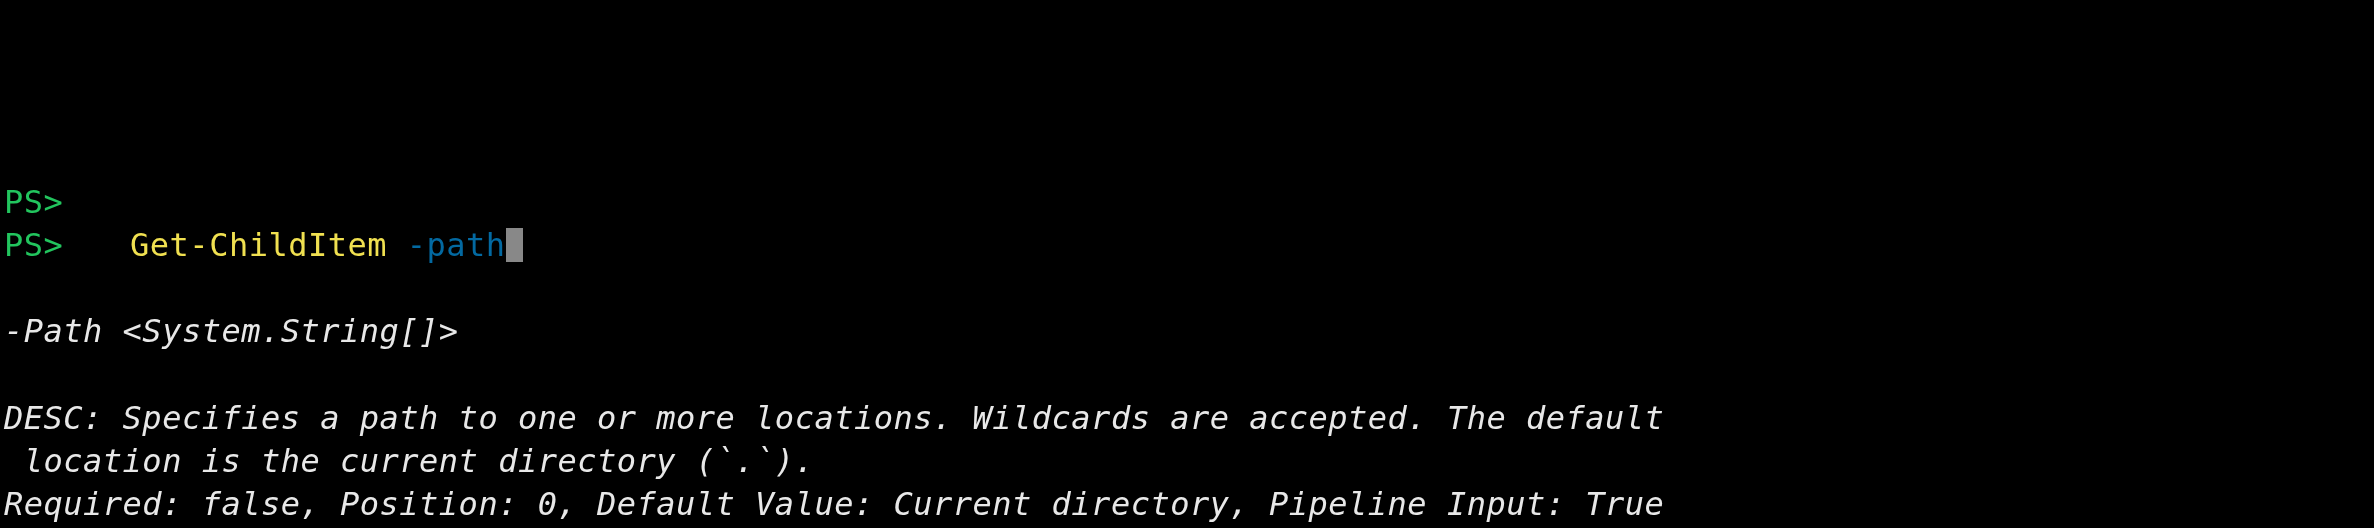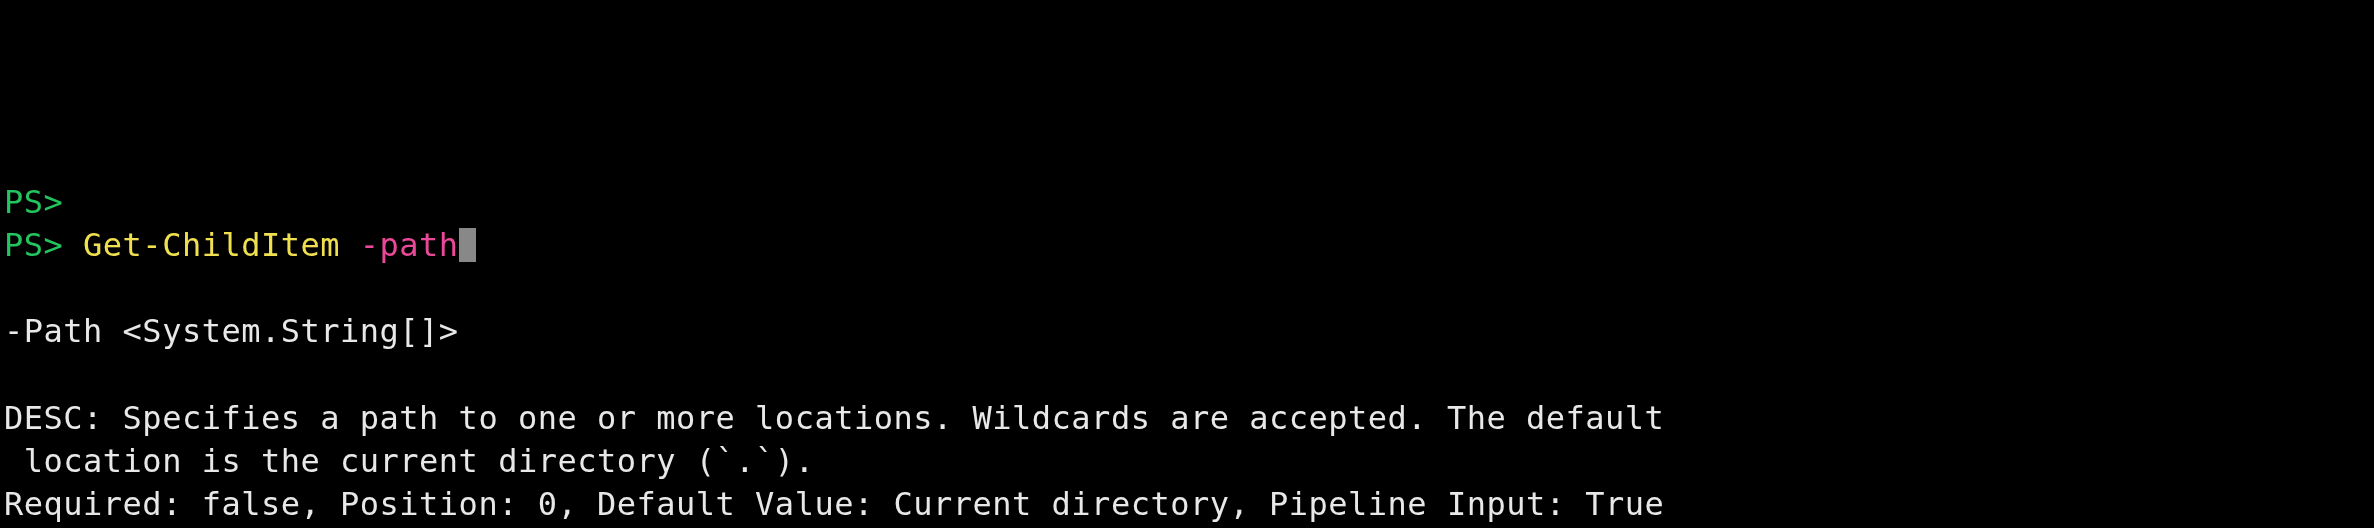--- a/index.html
+++ b/index.html
@@ -21,34 +21,36 @@
       letter-spacing: 0.5px;
     }
     .terminal {
       width: 100%;
     }
     .prompt {
       color: #22c55e;
     }
     .cmdlet {
       color: #f0e050;
+      margin-left: 47px;
     }
     .param {
-      color: #ec4899;
+      color: #0369a1;
     }
     .cursor {
       display: inline-block;
       width: 17px;
       height: 34px;
       background-color: #888888;
       vertical-align: text-bottom;
       margin-bottom: 2px;
     }
     .help-line {
       color: #e8e8e8;
+      font-style: italic;
     }
     .wrap-indent {
       padding-left: 0;
     }
   </style>
 </head>
 <body>
 
 
 

